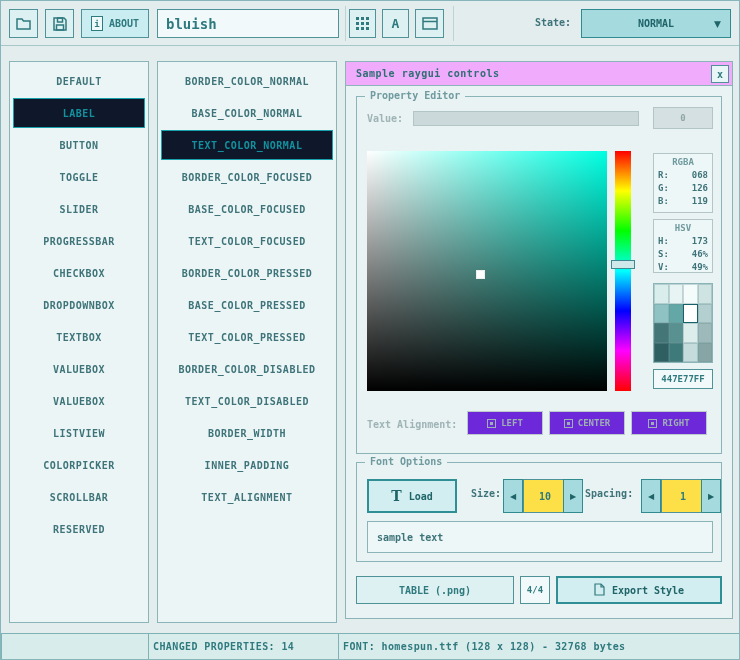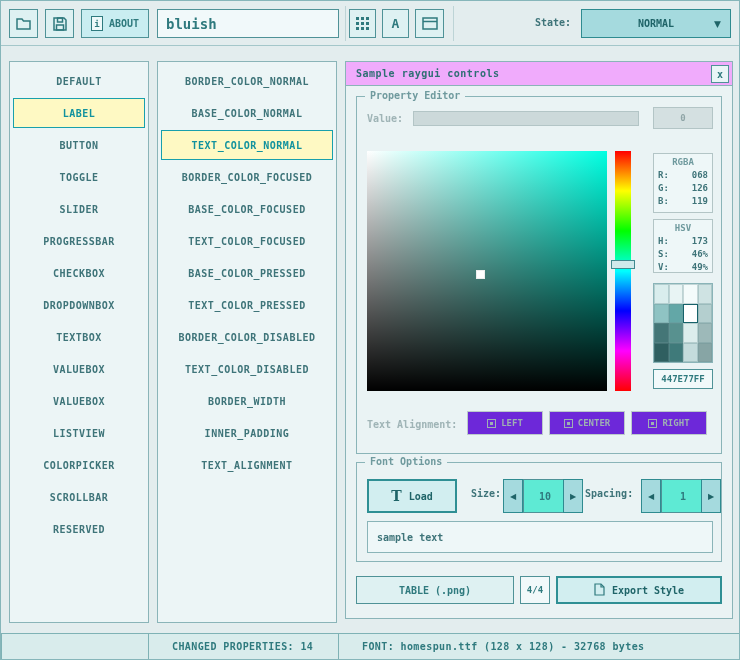--- a/index.html
+++ b/index.html
@@ -29,21 +29,21 @@
   .dropdown{position:absolute;left:580px;top:8px;width:150px;height:29px;background:#a5dade;
             border:1px solid #2f8b90;color:#1f6468;font-size:10px;display:flex;align-items:center;
             justify-content:center;cursor:pointer;}
   .dropdown .arrow{position:absolute;right:9px;top:9px;font-family:"DejaVu Sans",sans-serif;font-size:9px;color:#1f6468;}
   
   .listpanel{position:absolute;top:60px;background:#ecf5f6;border:1px solid #8ab4b8;padding-top:4px;height:562px;}
   #list-controls{left:8px;width:140px;}
   #list-props{left:156px;width:180px;}
   .list-item{height:30px;margin:0 3px 2px 3px;display:flex;align-items:center;justify-content:center;
              font-size:10px;color:#3e7479;border:1px solid transparent;cursor:pointer;letter-spacing:0.5px;}
-  .list-item.selected{background:#fef9c3;border-color:#18a0ac;color:#12929e;}
+  .list-item.selected{background:#0f172a;border-color:#18a0ac;color:#12929e;}
   
   .panel{position:absolute;left:344px;top:60px;width:388px;height:558px;background:#eaf3f4;border:1px solid #8ab4b8;}
   .panel-title{position:absolute;left:0;top:0;width:100%;height:24px;background:#f0abfc;
                border-bottom:1px solid #8ab4b8;display:flex;align-items:center;padding-left:10px;
                font-size:10px;color:#2f6f74;letter-spacing:0.5px;}
   .close-btn{position:absolute;right:3px;top:3px;width:18px;height:18px;background:#e9f6f7;border:1px solid #4f9297;
              display:flex;align-items:center;justify-content:center;font-size:10px;color:#2f7a7e;cursor:pointer;}
   .groupbox{position:absolute;border:1px solid #8ab4b8;}
   .group-label{position:absolute;top:-7px;left:8px;background:#eaf3f4;padding:0 5px;font-size:10px;color:#6f9a9e;}
   #group-pe{left:10px;top:34px;width:366px;height:358px;}
@@ -77,36 +77,36 @@
   .align-ico::after{content:"";position:absolute;inset:2px;background:#9fb0b2;}
   #group-fo{left:10px;top:400px;width:366px;height:100px;}
   .load-btn{position:absolute;left:10px;top:16px;width:90px;height:34px;background:#d2eef0;border:2px solid #2f8f94;
             display:flex;align-items:center;justify-content:center;gap:7px;font-size:10px;color:#1f6468;cursor:pointer;}
   .load-glyph{font-size:14px;font-family:"DejaVu Serif","Liberation Serif",serif;}
   #size-label{position:absolute;left:114px;top:25px;font-size:10px;}
   #spacing-label{position:absolute;left:228px;top:25px;font-size:10px;}
   .spin-btn{position:absolute;top:16px;width:20px;height:34px;background:#a5dade;border:1px solid #2f8b90;
             display:flex;align-items:center;justify-content:center;color:#1f6468;cursor:pointer;
             font-family:"DejaVu Sans",sans-serif;font-size:8px;}
-  .spin-val{position:absolute;top:16px;width:44px;height:34px;background:#5eead4;border:1px solid #4f9297;
+  .spin-val{position:absolute;top:16px;width:44px;height:34px;background:#fde047;border:1px solid #4f9297;
             display:flex;align-items:center;justify-content:center;font-size:10px;color:#2f7a7e;cursor:text;}
   #size-prev{left:146px;} #size-val{left:166px;} #size-next{left:206px;}
   #spacing-prev{left:284px;} #spacing-val{left:304px;} #spacing-next{left:344px;width:20px;}
   .sample-box{position:absolute;left:10px;top:58px;width:346px;height:32px;background:#eef7f8;border:1px solid #8ab4b8;
               display:flex;align-items:center;padding-left:9px;font-size:10px;color:#3e7479;cursor:text;}
   .foot-btn{position:absolute;height:28px;background:#d2eef0;border:2px solid #2f8f94;display:flex;align-items:center;
             justify-content:center;gap:7px;font-size:10px;color:#1f6468;cursor:pointer;}
   #table-btn{left:10px;top:514px;width:158px;border-width:1px;background:#def1f2;border-color:#4f9297;color:#2f7a7e;}
   #pages-box{position:absolute;left:174px;top:514px;width:30px;height:28px;background:#f1f9fa;border:1px solid #4f9297;
              display:flex;align-items:center;justify-content:center;font-size:9px;color:#2f7a7e;cursor:text;}
   #export-btn{left:210px;top:514px;width:166px;}
   
   .statusbar{position:absolute;left:0;top:632px;width:740px;height:27px;}
   .status-cell{position:absolute;top:0;height:27px;background:#d9ecec;border:1px solid #7fb2b5;
-               display:flex;align-items:center;padding-left:23px;font-size:10px;color:#2f7a7e;letter-spacing:0.4px;}
+               display:flex;align-items:center;padding-left:4px;font-size:10px;color:#2f7a7e;letter-spacing:0.4px;}
   #status-empty{left:0;width:148px;}
   #status-changed{left:147px;width:191px;}
   #status-font{left:337px;width:403px;}
   .ico-stroke{stroke:#2f7a7e;fill:none;stroke-width:1.5;}
 </style>
 </head>
 <body>
 
 <div class="window">
 
@@ -187,20 +187,21 @@
     <div class="list-item">RESERVED</div>
   </div>
 
   <div class="listpanel" id="list-props">
     <div class="list-item">BORDER_COLOR_NORMAL</div>
     <div class="list-item">BASE_COLOR_NORMAL</div>
     <div class="list-item selected">TEXT_COLOR_NORMAL</div>
     <div class="list-item">BORDER_COLOR_FOCUSED</div>
     <div class="list-item">BASE_COLOR_FOCUSED</div>
     <div class="list-item">TEXT_COLOR_FOCUSED</div>
+    <div class="list-item">BORDER_COLOR_PRESSED</div>
     <div class="list-item">BASE_COLOR_PRESSED</div>
     <div class="list-item">TEXT_COLOR_PRESSED</div>
     <div class="list-item">BORDER_COLOR_DISABLED</div>
     <div class="list-item">TEXT_COLOR_DISABLED</div>
     <div class="list-item">BORDER_WIDTH</div>
     <div class="list-item">INNER_PADDING</div>
     <div class="list-item">TEXT_ALIGNMENT</div>
   </div>
 
   <div class="panel">

